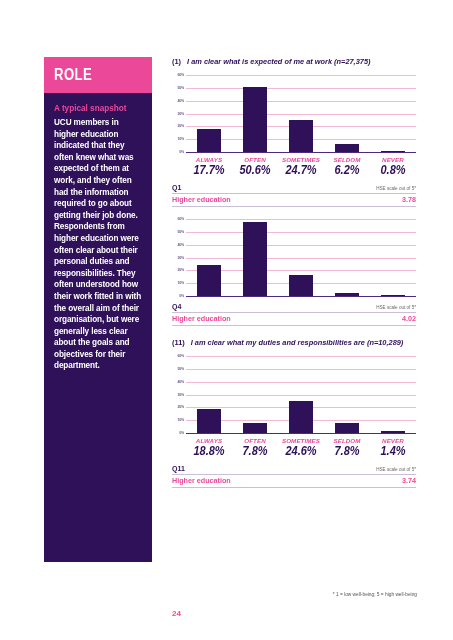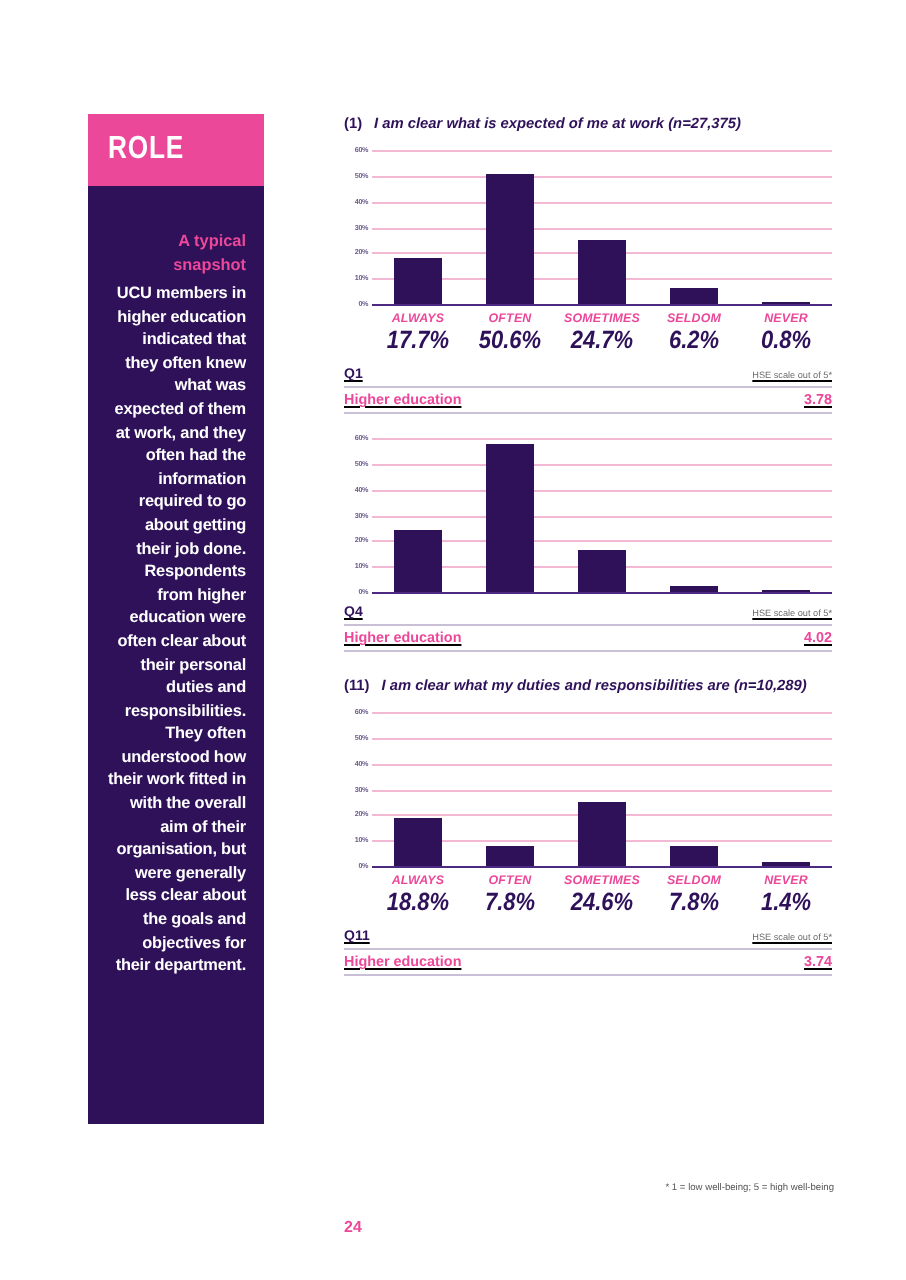--- a/index.html
+++ b/index.html
@@ -8,39 +8,39 @@
     background: #ffffff;
     font-family: "Liberation Sans", sans-serif;
     overflow: hidden;
   }
   .page { position: relative; width: 453px; height: 640px; background:#fff; }
 
   
   .sidebar {
     position: absolute;
     left: 44px; top: 57px;
-    width: 88px; height: 505px;
+    width: 108px; height: 505px;
     background: #2e1159;
   }
   .sidebar-header {
     height: 36px;
     background: #ec4899;
     display: flex; align-items: center;
     padding-left: 10px;
   }
   .sidebar-title {
     color: #ffffff;
     font-size: 16px;
     font-weight: bold;
     letter-spacing: 0.5px;
     font-family: "Liberation Sans Narrow", "Liberation Sans", sans-serif;
     transform: scaleX(0.82);
     transform-origin: left center;
   }
-  .sidebar-body { padding: 22px 9px 10px 10px; text-align: right; }
+  .sidebar-body { padding: 10px 9px 10px 10px; }
   .snapshot-label {
     color: #ec4899;
     font-size: 8.2px;
     font-weight: bold;
     line-height: 12px;
     margin-bottom: 2px;
   }
   .snapshot-text {
     color: #ffffff;
     font-size: 8.2px;
@@ -133,21 +133,21 @@
   .catval {
     font-size: 12.5px;
     font-weight: bold;
     color: #2e1159;
     line-height: 15px;
     font-family: "Liberation Sans Narrow", "Liberation Sans", sans-serif;
     transform: scaleX(0.88);
   }
 
   
-  .summary { margin-top: 5px; text-decoration: underline; }
+  .summary { margin-top: 5px; }
   .srow {
     display: flex;
     justify-content: space-between;
     align-items: baseline;
     padding: 1px 0 2px 0;
   }
   .srow-top { border-bottom: 0.8px solid #c9c0d8; }
   .srow-bot { border-bottom: 0.8px solid #c9c0d8; }
   .qcode {
     font-size: 7px;

